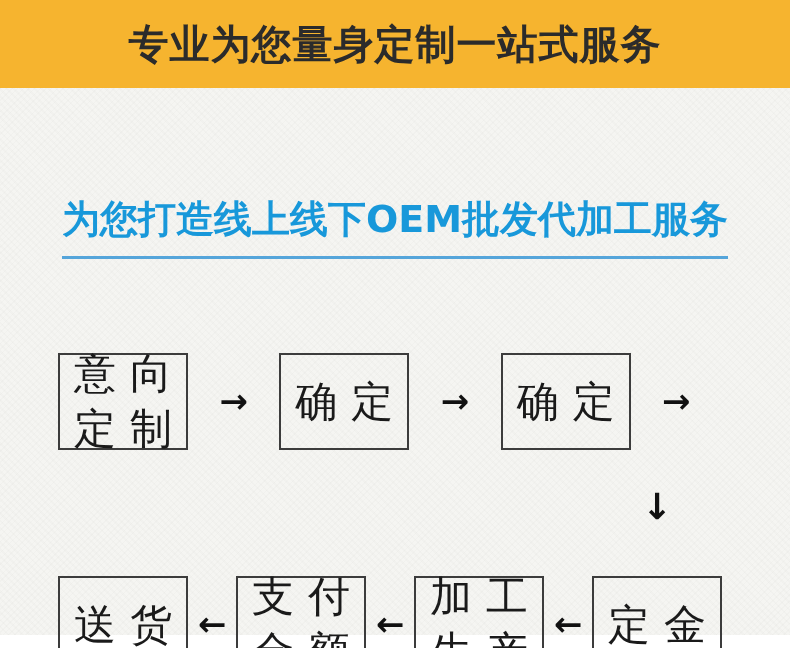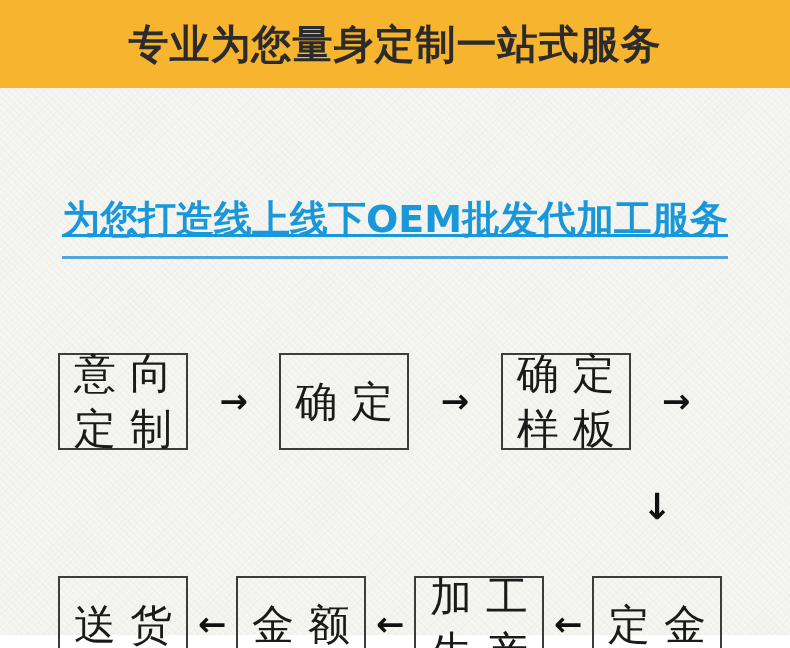--- a/index.html
+++ b/index.html
@@ -43,21 +43,20 @@
     text-align: center;
   }
   .subtitle {
     display: inline-block;
     font-size: 38px;
     font-weight: bold;
     color: #1898DA;
     padding-bottom: 11px;
     border-bottom: 3px solid #55A5DA;
     white-space: nowrap;
-    text-decoration: underline;
   }
   .flow-row {
     position: absolute;
     left: 58px;
     width: 664px;
     height: 130px;
     display: flex;
     align-items: center;
     justify-content: space-between;
   }
@@ -120,33 +119,33 @@
         <div class="box-line">意向</div>
         <div class="box-line">定制</div>
       </div>
       <div class="flow-arrow">→</div>
       <div class="flow-box">
         <div class="box-line">确定</div>
       </div>
       <div class="flow-arrow">→</div>
       <div class="flow-box">
         <div class="box-line">确定</div>
-        <div class="box-line">样板</div>
       </div>
       <div class="flow-arrow">→</div>
     </div>
 
     <div class="down-arrow">↓</div>
 
     <div class="flow-row flow-row-2">
       <div class="flow-box">
         <div class="box-line">送货</div>
       </div>
       <div class="flow-arrow">←</div>
       <div class="flow-box">
+        <div class="box-line">支付</div>
         <div class="box-line">金额</div>
       </div>
       <div class="flow-arrow">←</div>
       <div class="flow-box">
         <div class="box-line">加工</div>
         <div class="box-line">生产</div>
       </div>
       <div class="flow-arrow">←</div>
       <div class="flow-box">
         <div class="box-line">定金</div>

